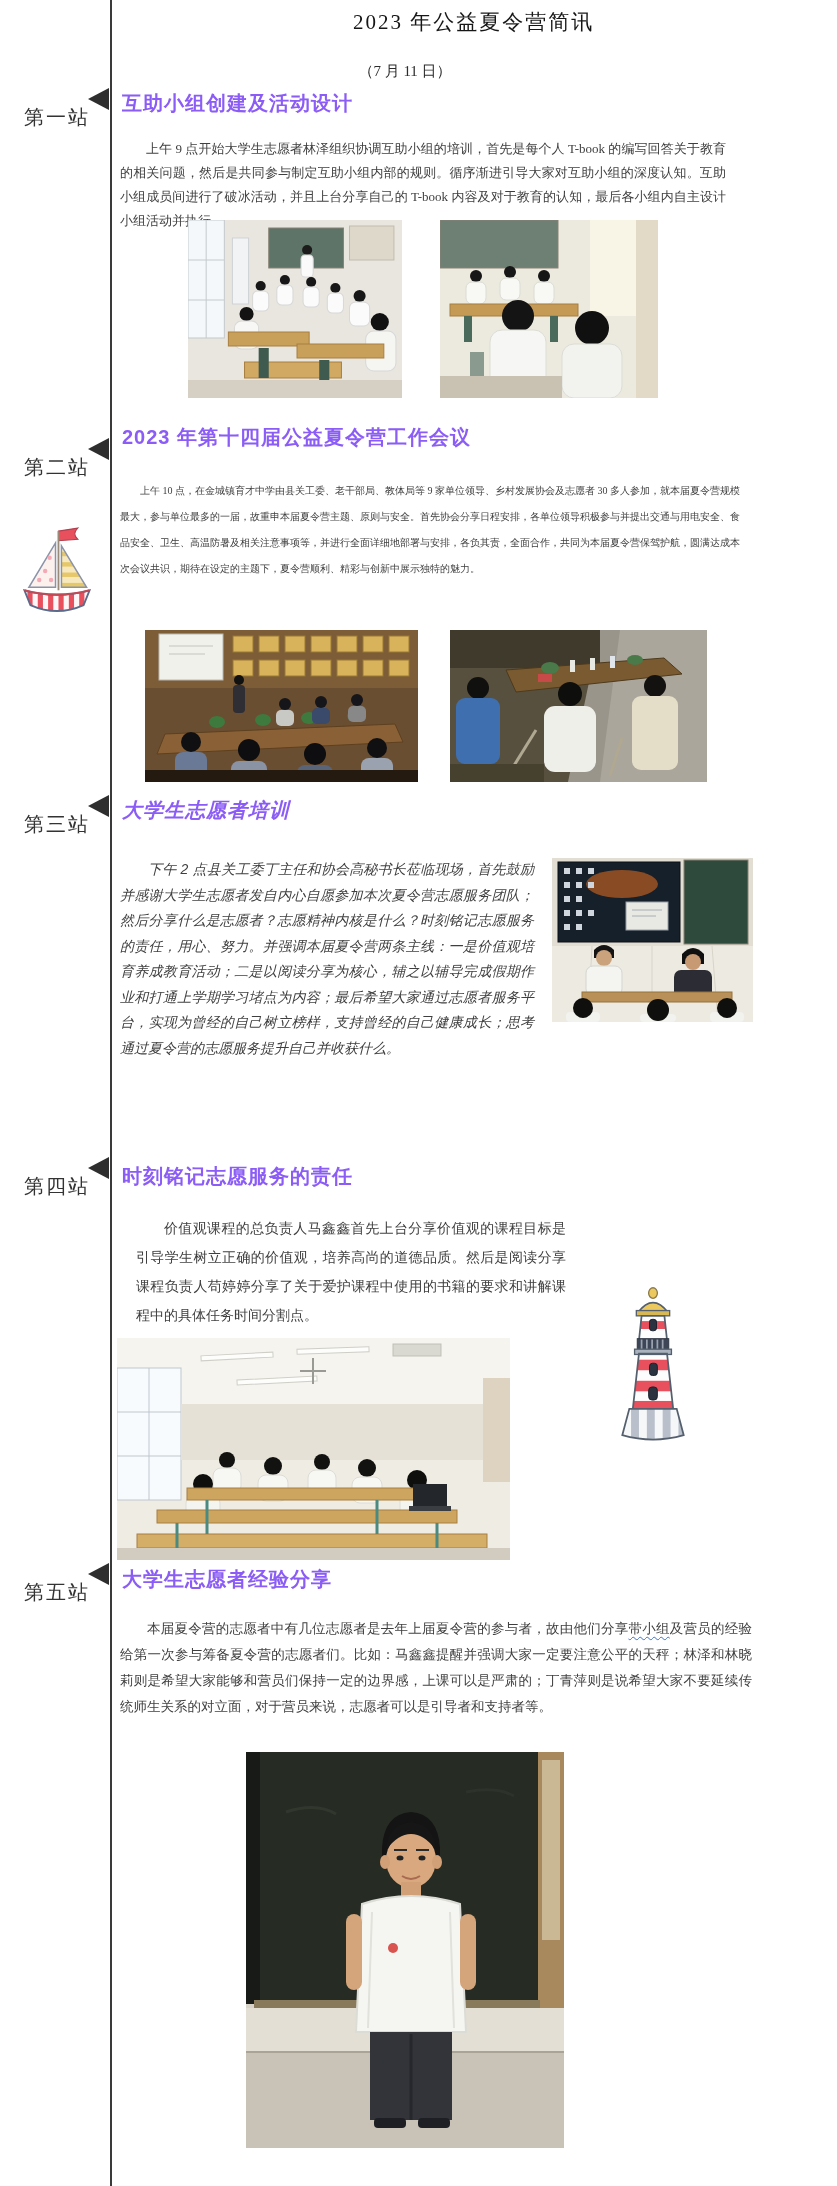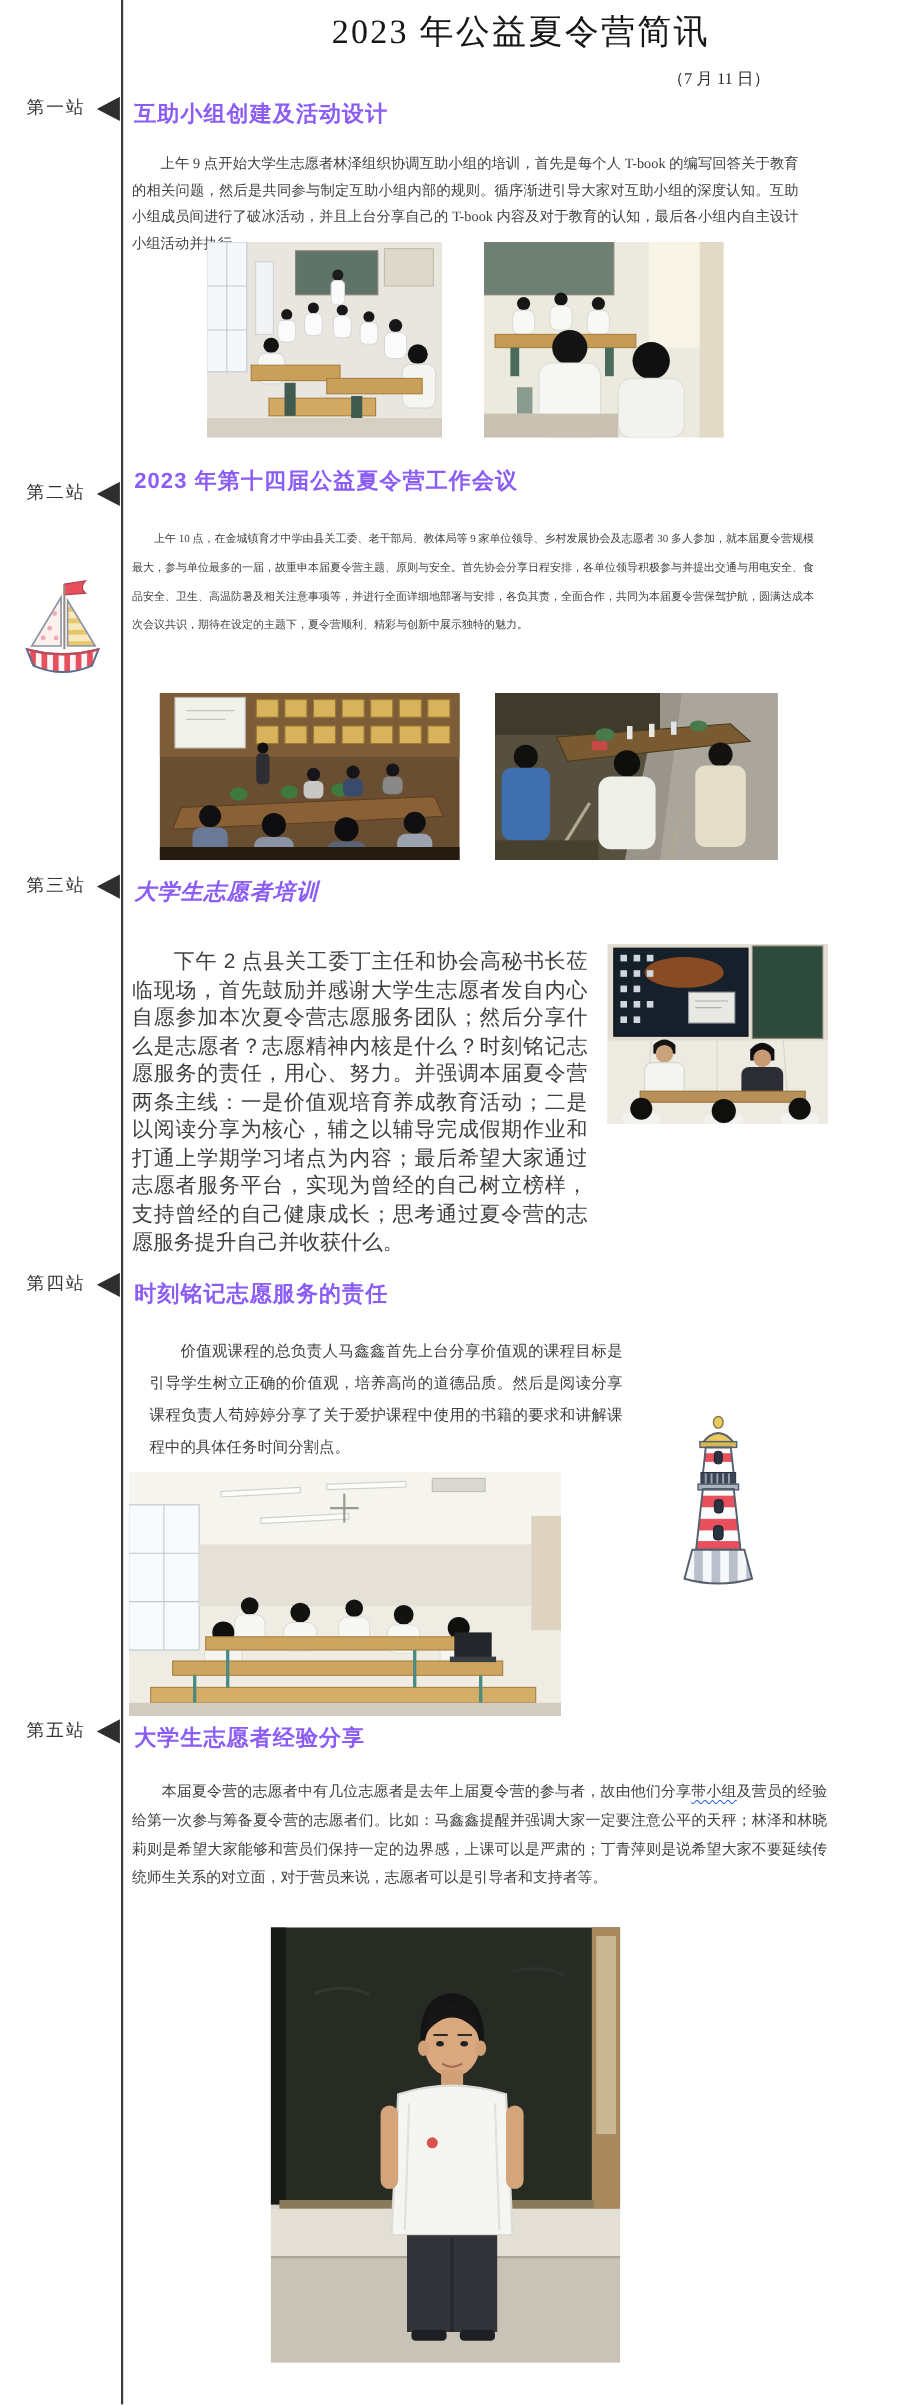--- a/index.html
+++ b/index.html
@@ -1,33 +1,33 @@
 <!DOCTYPE html>
 <html><head>
 <meta charset="utf-8">
 <style>
   html,body{margin:0;padding:0;background:#ffffff;}
   body{width:837px;height:2186px;position:relative;font-family:"Liberation Sans",sans-serif;overflow:hidden;}
   .spine{position:absolute;left:110px;top:0;width:2px;height:2186px;background:#3a3a3a;}
   .page-title{position:absolute;left:110px;top:8px;width:727px;text-align:center;
-    font-family:"Liberation Serif","DejaVu Serif",serif;font-size:31px;letter-spacing:2px;color:#161616;}
-  .page-date{position:absolute;left:110px;top:62px;width:590px;text-align:right;
+    font-family:"Liberation Serif","DejaVu Serif",serif;font-size:21px;letter-spacing:2px;color:#161616;}
+  .page-date{position:absolute;left:110px;top:62px;width:590px;text-align:center;
     font-family:"Liberation Serif","DejaVu Serif",serif;font-size:15px;color:#2c2c2c;}
   .station{position:absolute;left:0;width:110px;height:24px;}
-  .station .lbl{position:absolute;left:24px;top:0;font-family:"Liberation Serif","DejaVu Serif",serif;
-    font-size:16px;color:#333;letter-spacing:2px;white-space:nowrap;}
+  .station .lbl{position:absolute;left:24px;top:16px;font-family:"Liberation Serif","DejaVu Serif",serif;
+    font-size:20px;color:#333;letter-spacing:2px;white-space:nowrap;}
   .station .tri{position:absolute;left:88px;top:0;width:0;height:0;
     border-top:11px solid transparent;border-bottom:11px solid transparent;border-right:21px solid #2e2e2e;}
   .sec-heading{position:absolute;left:122px;font-size:20px;font-weight:bold;color:#8b5cf6;
     font-family:"Liberation Sans",sans-serif;letter-spacing:1px;white-space:nowrap;}
   .para{position:absolute;left:120px;text-align:justify;color:#3f3f3f;text-indent:2em;}
   .para.serifish{font-family:"Liberation Serif","DejaVu Serif",serif;}
   .p1{top:124px;width:606px;font-size:13px;line-height:24px;}
   .p2{top:462px;width:620px;font-size:10px;line-height:26px;margin-top:16px;}
-  .p3{top:843px;width:414px;font-size:19px;line-height:25.5px;}
+  .p3{top:843px;width:414px;font-size:14px;line-height:25.5px;font-style:italic;}
   .p4{top:1200px;width:430px;font-size:14px;line-height:29px;margin-left:16px;}
   .p5{top:1602px;width:632px;font-size:13.5px;line-height:26px;}
   .squiggle{text-decoration:underline wavy #3b6fd4;text-decoration-thickness:1px;text-underline-offset:3px;}
   .photo{position:absolute;overflow:hidden;}
   .photo svg{display:block;width:100%;height:100%;}
   .illus{position:absolute;}
   .illus svg{display:block;width:100%;height:100%;}
 </style>
 </head>
 <body>

